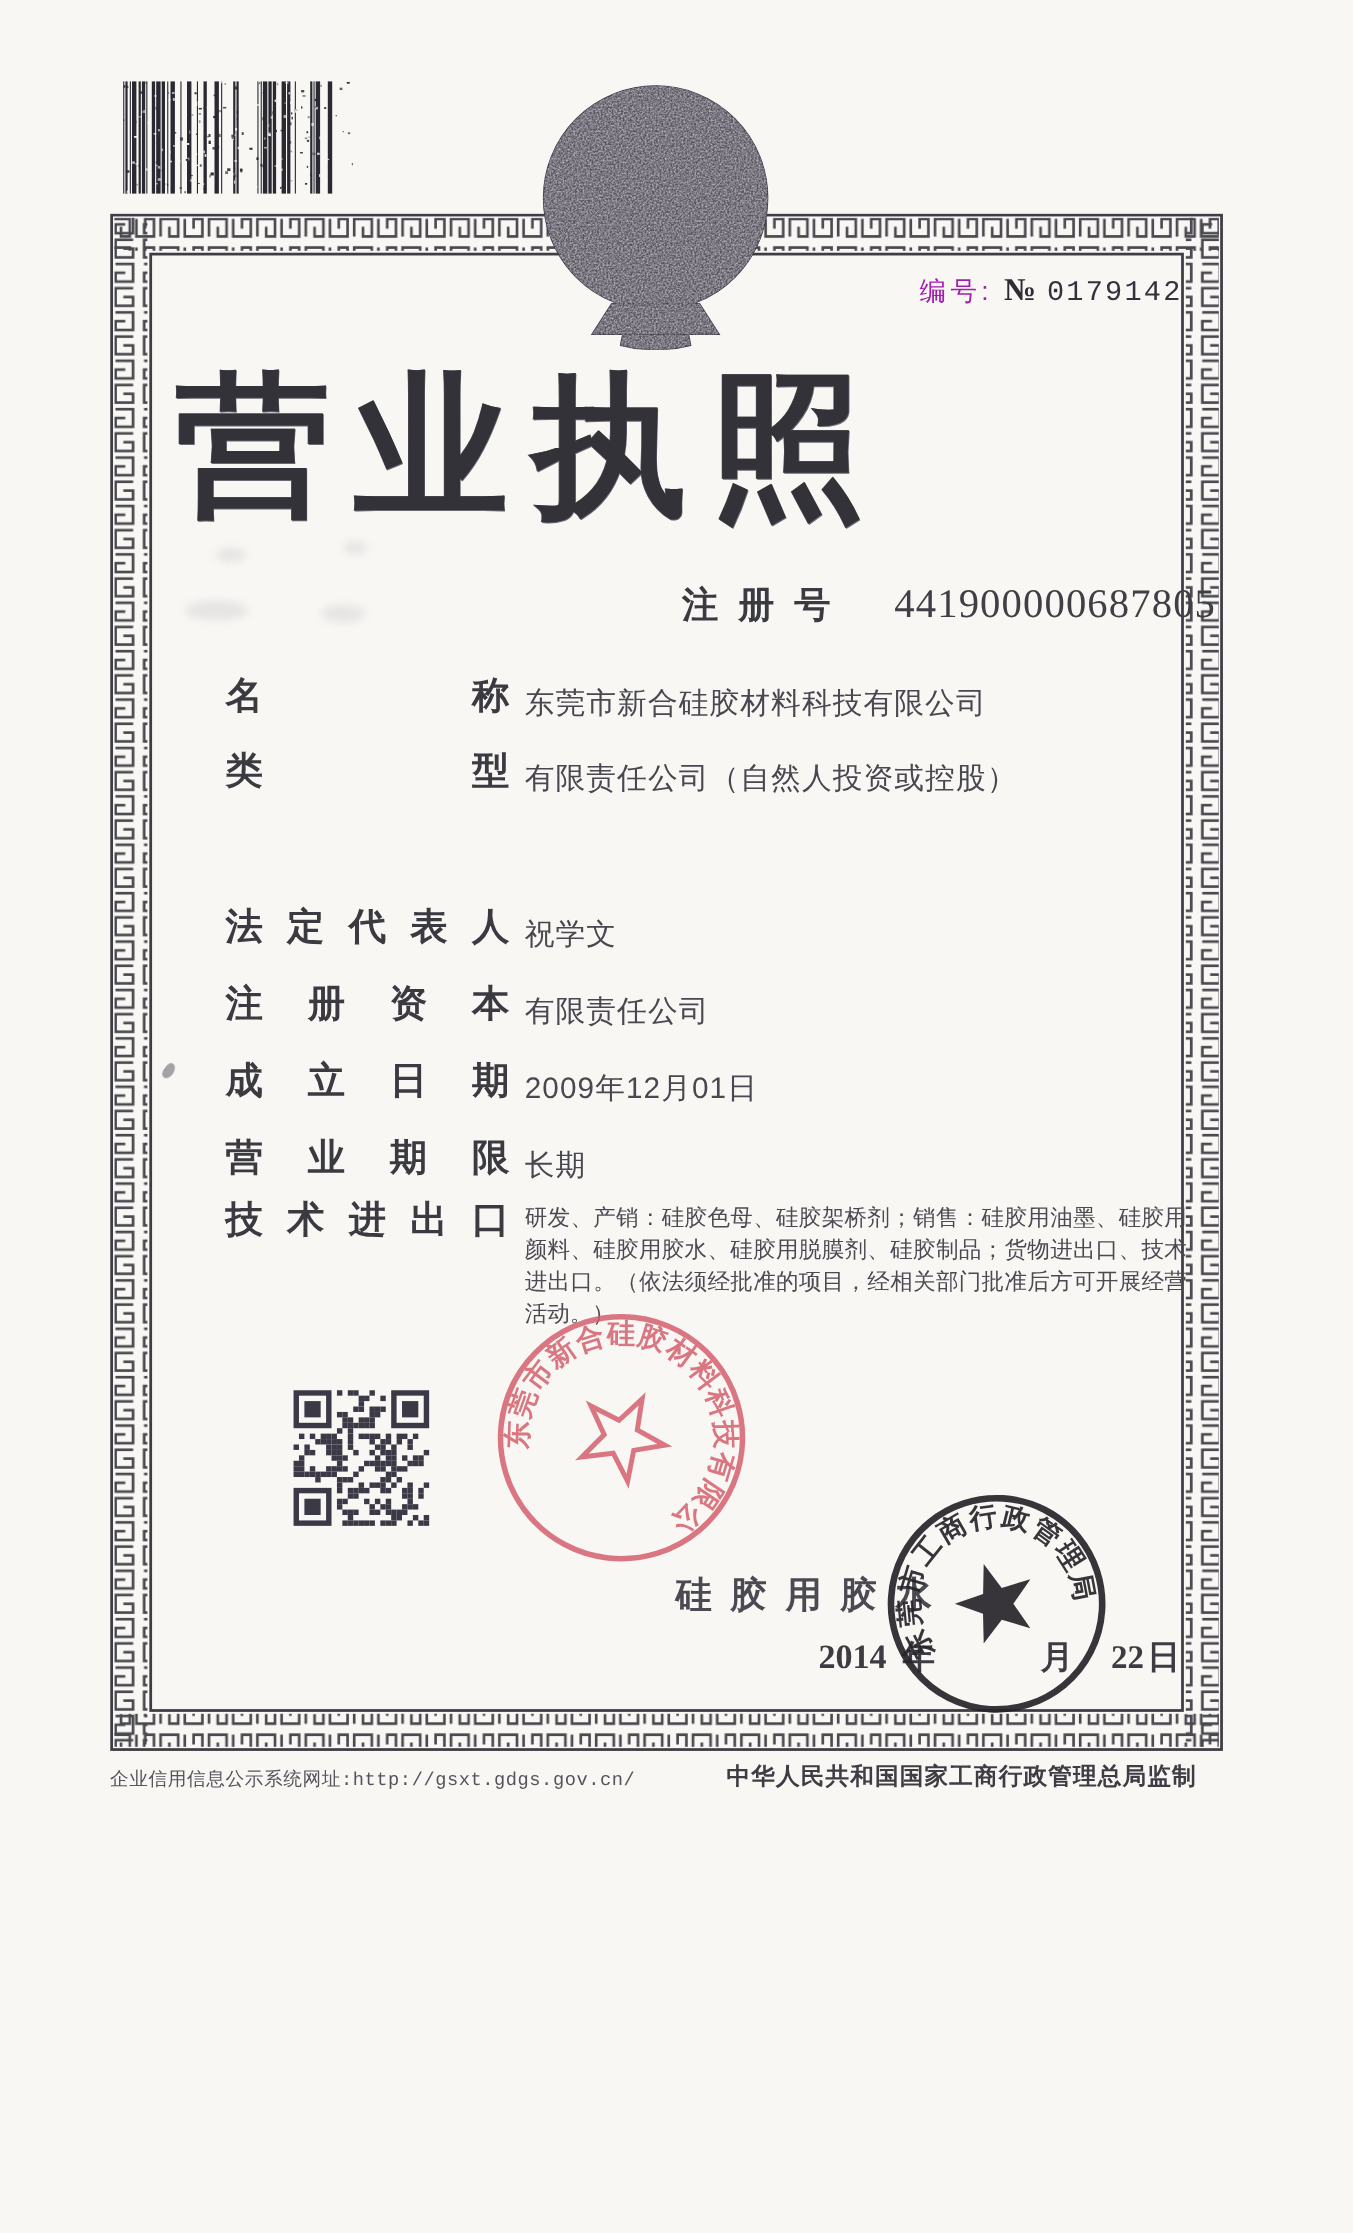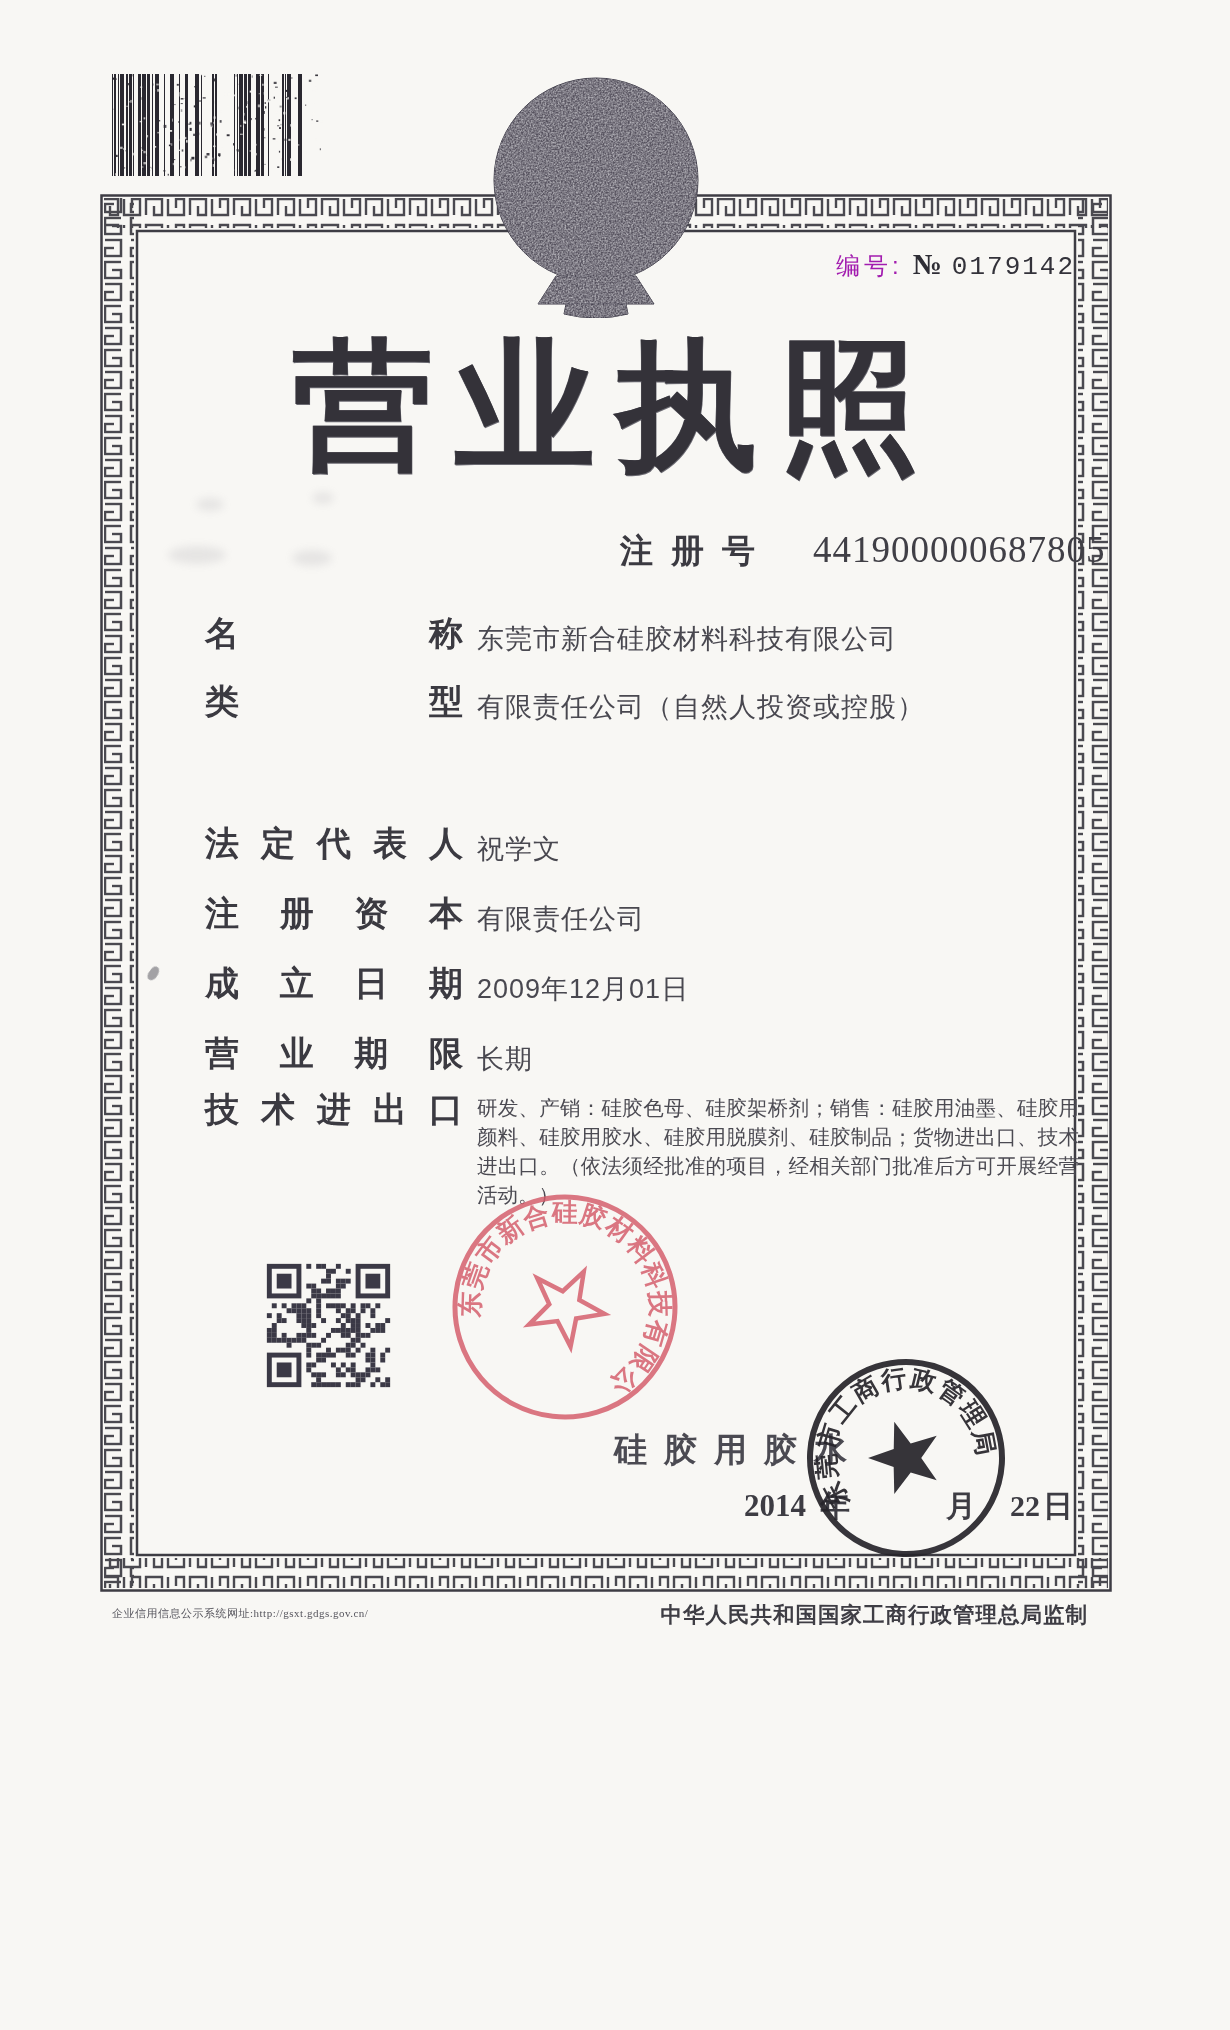--- a/index.html
+++ b/index.html
@@ -16,21 +16,21 @@
   
   .frame{left:100px;top:194px;width:1012px;height:1398px;}
 
   
   .serial{left:836px;top:248px;display:flex;align-items:baseline;gap:10px;}
   .serial .lab{font-size:24px;letter-spacing:4px;color:#a21caf;}
   .serial .mark{font-size:29px;font-weight:bold;font-family:"Liberation Serif",serif;color:#2e2d35;}
   .serial .num{font-size:26px;font-family:"Liberation Mono",monospace;letter-spacing:2px;color:#33323a;}
 
   
-  .title{left:138px;width:936px;top:332px;text-align:center;font-size:140px;line-height:1.05;
+  .title{left:138px;width:936px;top:332px;font-size:140px;line-height:1.05;
          font-weight:700;letter-spacing:22px;text-indent:22px;color:#343239;
          text-shadow:0.5px 0.5px 0 #6b6a72, -0.5px 0 0 #55545c;}
 
   
   .regno{left:620px;top:528px;display:flex;align-items:baseline;gap:40px;}
   .regno .lab{font-size:33px;font-weight:700;letter-spacing:18px;color:#3b3a41;}
   .regno .num{font-size:37px;font-family:"Liberation Serif",serif;letter-spacing:1px;color:#403f46;}
 
   
   .row{position:absolute;left:205px;display:flex;align-items:flex-start;width:880px;}
@@ -51,22 +51,22 @@
   
   .registrar{left:614px;top:1428px;font-size:33px;font-weight:700;letter-spacing:17px;color:#4b4a52;}
   .dateline{left:744px;top:1486px;display:flex;align-items:baseline;font-size:30px;color:#3d3c43;font-weight:600;}
   .dateline .y{font-size:31px;font-family:"Liberation Serif",serif;font-weight:700;}
   .dateline .u1{margin-left:14px;}
   .dateline .u2{margin-left:96px;}
   .dateline .d{margin-left:34px;font-family:"Liberation Serif",serif;}
   .dateline .u3{margin-left:3px;}
 
   
-  .footer-left{left:112px;top:1606px;font-size:11px;color:#55545c;letter-spacing:0.5px;
-               font-family:Liberation Serif, serif;}
+  .footer-left{left:100px;top:1606px;font-size:17px;color:#55545c;letter-spacing:0.5px;
+               font-family:Liberation Mono, monospace;}
   .footer-right{right:142px;top:1600px;font-size:21.5px;font-weight:700;color:#3e3d44;letter-spacing:1px;}
 
   
   .smudge{position:absolute;background:#8a8890;border-radius:50%;filter:blur(4px);opacity:.16;}
   .tick{position:absolute;width:9px;height:15px;background:#5f5e66;opacity:.55;border-radius:40% 60% 50% 50%;
         transform:rotate(38deg);filter:blur(.6px);}
 </style>
 </head>
 <body>
 

